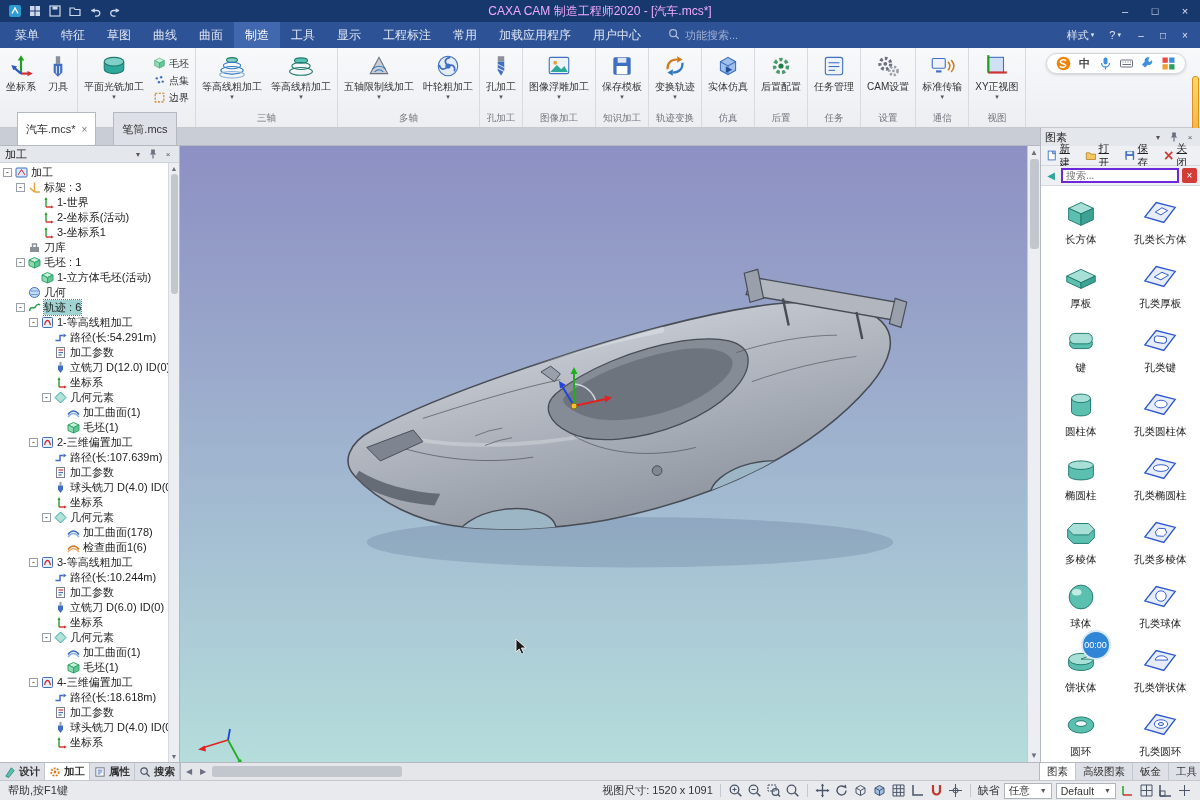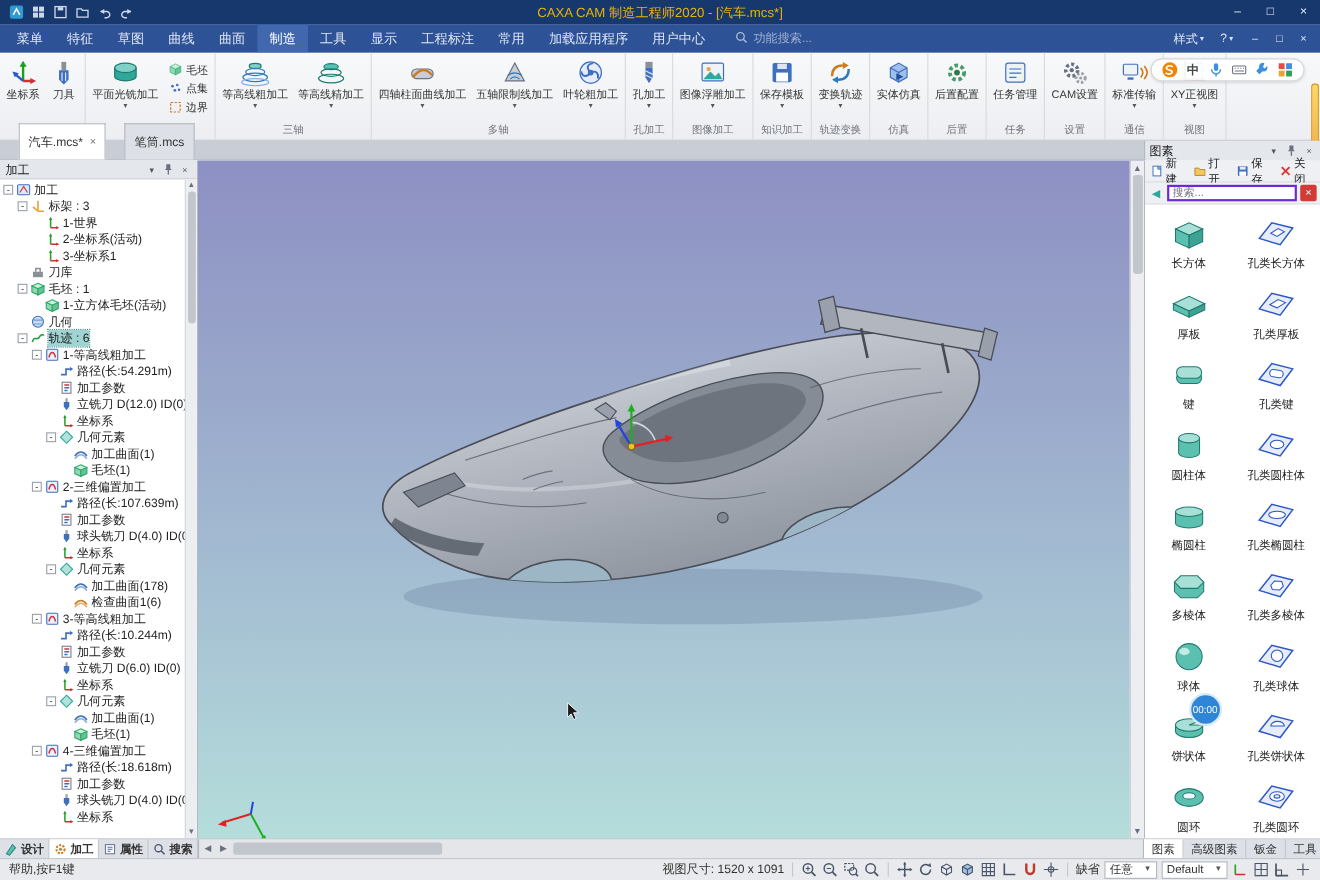--- a/index.html
+++ b/index.html
@@ -3,21 +3,21 @@
 <meta charset="utf-8">
 <style>
   * { margin:0; padding:0; box-sizing:border-box; }
   html,body { width:1200px; height:800px; overflow:hidden; }
   body { font-family:"Liberation Sans",sans-serif; background:#e8eaee; color:#222; font-size:12px; }
 
   
   .titlebar { height:22px; background:#17386d; display:flex; align-items:center; position:relative; color:#fff; }
   .tb-icons { display:flex; gap:6px; padding:0 8px; align-items:center; z-index:2; }
   .tb-ico { width:14px; height:14px; display:flex; align-items:center; justify-content:center; }
-  .tb-title { position:absolute; left:0; right:0; text-align:center; font-size:12px; color:#eab308; }
+  .tb-title { position:absolute; left:0; right:0; text-align:center; font-size:12px; color:#f0abfc; }
   .tb-win { margin-left:auto; display:flex; z-index:2; }
   .tb-winbtn { width:30px; height:22px; display:flex; align-items:center; justify-content:center; font-size:11px; color:#dfe6f2; cursor:default; }
 
   
   .menubar { height:26px; background:#2e5296; display:flex; align-items:center; color:#dfe6f4; font-size:12px; padding-left:4px; }
   .menu-item { padding:0 11px; height:26px; line-height:26px; white-space:nowrap; cursor:default;text-align:right; }
   .menu-item.active { background:#4168ae; color:#fff; }
   .menu-search { display:flex; align-items:center; gap:5px; margin-left:16px; color:#aebbd8; }
   .menu-search input { background:transparent; border:none; outline:none; color:#c6d2e8; font-size:11px; width:110px; }
   .menu-search input::placeholder { color:#9fb0d2; }
@@ -71,21 +71,21 @@
   .car { position:absolute; left:150px; top:100px; width:600px; height:368px; }
   .triad { position:absolute; left:372px; top:218px; width:64px; height:64px; }
   .waxes { position:absolute; left:16px; top:580px; width:54px; height:44px; }
   .cursor { position:absolute; left:335px; top:492px; width:12px; height:17px; }
   .vp-vsb { position:absolute; right:0; top:0; bottom:0; width:13px; background:#eceef1; border-left:1px solid #c6c9cf; display:flex; flex-direction:column; align-items:center; }
   .vp-vsb .arr { height:13px; width:100%; display:flex; align-items:center; justify-content:center; font-size:8px; color:#6a7080; }
   .vp-vsb .thumb { width:9px; height:90px; background:#c2c6cd; border-radius:3px; }
 
   .rpanel { width:160px; border-left:1px solid #b4b8c0; background:#f4f5f7; display:flex; flex-direction:column; flex:none; }
   .rp-toolbar { height:20px; display:flex; align-items:center; gap:3px; padding:0 3px; border-bottom:1px solid #d5d8dd; font-size:10.5px; background:#eef0f3; }
-  .rp-tbtn { display:flex; align-items:center; gap:2px; padding:1px 2px; border-radius:2px; cursor:default; }
+  .rp-tbtn { display:flex; align-items:center; gap:2px; padding:1px 2px; border-radius:2px; cursor:default;text-decoration:underline; }
   .rp-tbico { width:13px; height:13px; }
   .rp-search { height:20px; display:flex; align-items:center; gap:3px; padding:0 3px; border-bottom:1px solid #d5d8dd; background:#eef0f3; }
   .rp-back { width:14px; height:14px; display:flex; align-items:center; justify-content:center; color:#2ea89a; font-size:10px; }
   .rp-search input { flex:1; height:15px; font-size:10px; border:2px solid #6d28d9; padding:0 3px; background:#fff; outline:none; min-width:0; }
   .rp-close { width:15px; height:15px; background:#d23b36; color:#fff; font-size:10px; line-height:15px; text-align:center; border-radius:2px; flex:none; }
   .rp-grid { flex:1; display:grid; grid-template-columns:1fr 1fr; align-content:start; background:#fff; padding-top:4px; overflow:hidden; }
   .rp-cell { height:64px; display:flex; flex-direction:column; align-items:center; justify-content:flex-start; position:relative; padding-top:4px; cursor:default; }
   .rp-cico { width:38px; height:38px; }
   .rp-clbl { font-size:10.5px; color:#222; margin-top:1px; white-space:nowrap; }
   .badge { position:absolute; top:-8px; right:10px; width:30px; height:30px; border-radius:50%; background:#2f86d6; border:2px solid #d8e9f8; color:#fff; font-size:9px; display:flex; align-items:center; justify-content:center; z-index:3; }
@@ -287,28 +287,20 @@
                 <ellipse cx="12" cy="17" rx="10.5" ry="3.6" fill="none" stroke="#1f7a6e"></ellipse>
               </svg></div>
             <span class="rlabel">等高线精加工</span>
             <span class="rarrow">▾</span>
           </div>
         </div>
         <div class="rgroup-label">三轴</div>
       </div>
       <div class="rgroup">
         <div class="rgroup-body">
-          <div class="rbig">
-            <div class="ric"><svg xmlns="http://www.w3.org/2000/svg" viewBox="0 0 24 24" width="100%" height="100%">
-                <rect x="3" y="9" width="18" height="8" rx="4" fill="#c8cdd6" stroke="#6a7080"></rect>
-                <path d="M4 16 Q12 5 20 14" stroke="#d07a20" fill="none" stroke-width="2"></path>
-              </svg></div>
-            <span class="rlabel">四轴柱面曲线加工</span>
-            <span class="rarrow">▾</span>
-          </div>
           <div class="rbig">
             <div class="ric"><svg xmlns="http://www.w3.org/2000/svg" viewBox="0 0 24 24" width="100%" height="100%">
                 <path d="M4 19 L12 4 L20 19 Z" fill="#c8cdd6" stroke="#6a7080"></path>
                 <path d="M6 14.5 Q12 10 18 14.5" stroke="#2e7ac0" fill="none"></path>
                 <path d="M8 17.5 Q12 13.5 16 17.5" stroke="#2e7ac0" fill="none"></path>
               </svg></div>
             <span class="rlabel">五轴限制线加工</span>
             <span class="rarrow">▾</span>
           </div>
           <div class="rbig">

